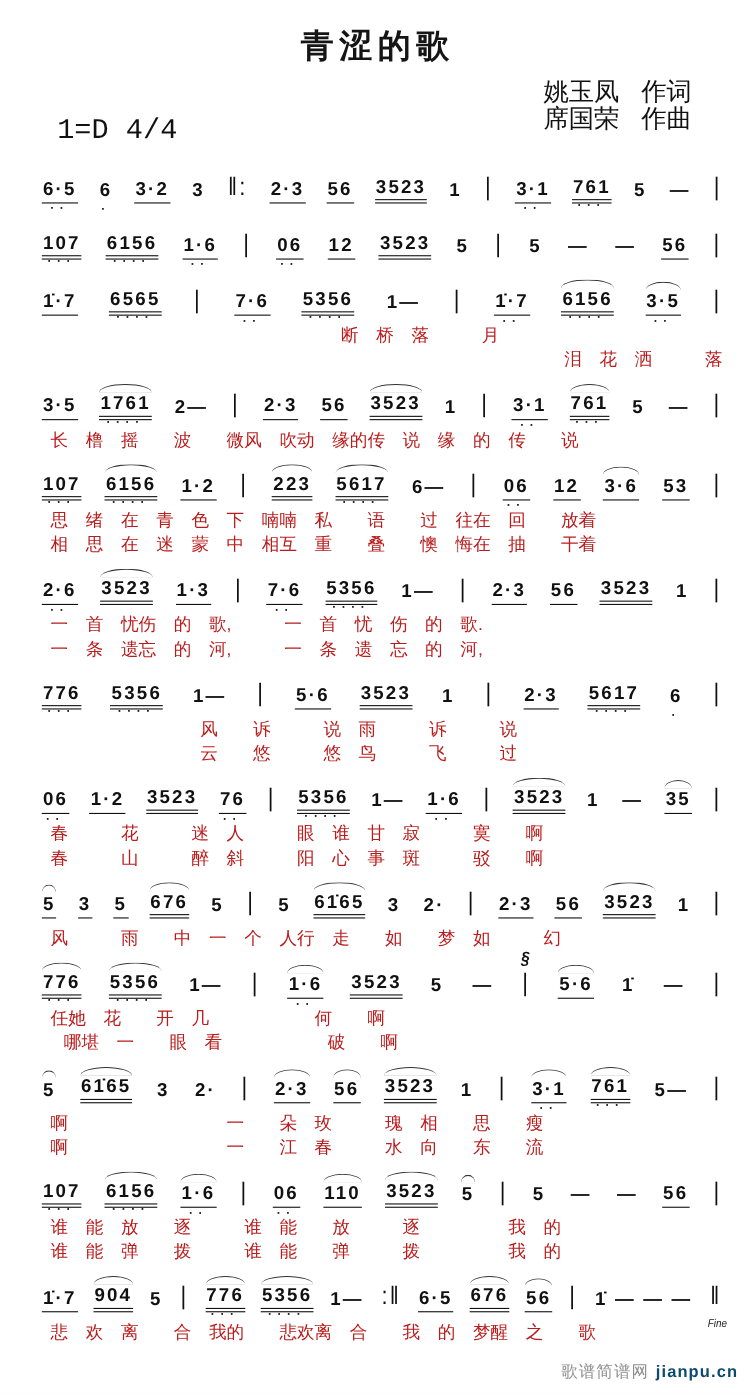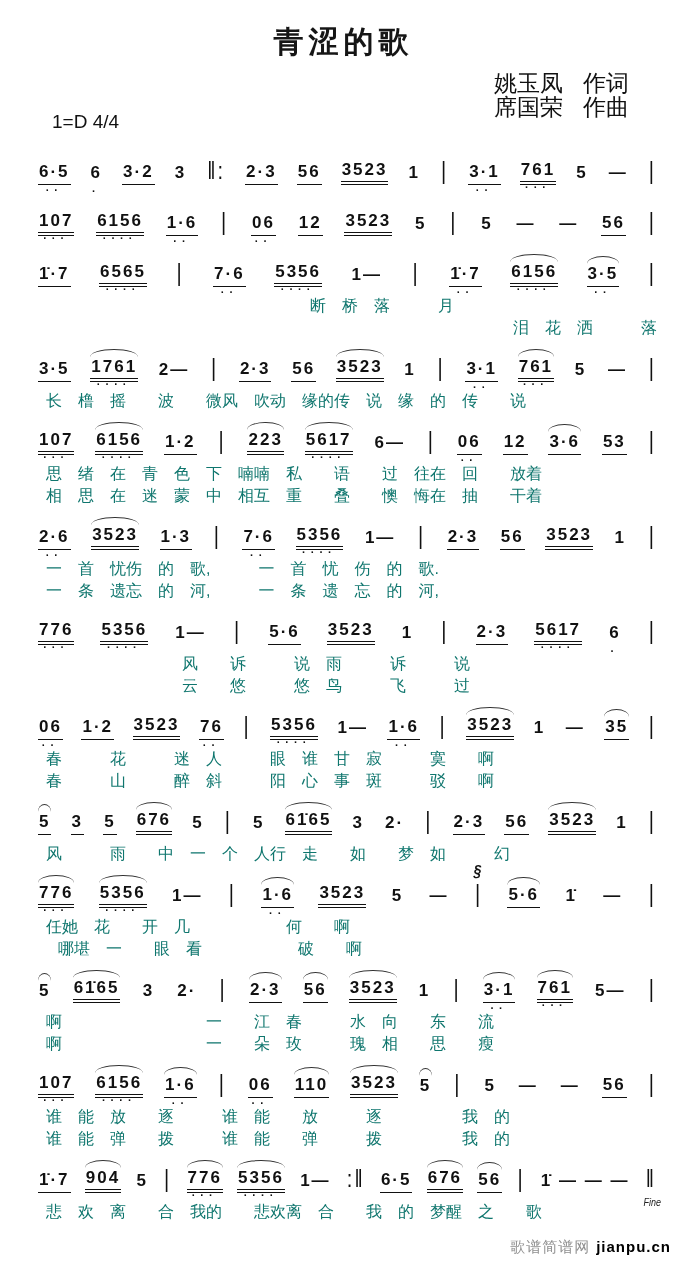--- a/index.html
+++ b/index.html
@@ -6,22 +6,22 @@
   body{
     width:687px;height:1267px;background:#fdfdfd;position:relative;overflow:hidden;
     font-family:"Liberation Sans","DejaVu Sans",sans-serif;color:#111;
   }
   .page{width:687px;height:1267px;position:relative;background:#fff;}
   .title{
     text-align:center;padding-top:22px;font-size:30px;font-weight:700;
     letter-spacing:5px;color:#151515;
   }
   .meta{position:relative;height:64px;margin:8px 44px 0 44px;}
-  .key{position:absolute;left:8px;bottom:2px;font-size:19px;font-weight:400;
-       font-family:Liberation Sans, sans-serif;}
+  .key{position:absolute;left:8px;bottom:2px;font-size:26px;font-weight:400;
+       font-family:Liberation Mono, monospace;}
   .credits{position:absolute;right:14px;top:0;text-align:right;font-size:23px;line-height:24px;}
   .credit-row .role{margin-left:20px;}
   .score{margin:14px 30px 0 38px;}
   .system{margin-bottom:7px;}
   .notes-row{
     display:flex;justify-content:space-between;align-items:flex-end;
     font-size:17px;font-weight:700;padding:11px 0 8px 0;
   }
   .grp{position:relative;display:inline-block;white-space:nowrap;
        letter-spacing:2px;padding:0 1px 2px 1px;}
@@ -39,21 +39,21 @@
   }
   .bar{font-size:20px;font-weight:400;border-bottom:none;transform:scaleY(1.15);}
   .segno{
     position:absolute;top:-17px;left:50%;transform:translateX(-50%);
     font-size:14px;font-weight:700;font-style:italic;
   }
   .fine{
     position:absolute;bottom:-12px;right:-4px;font-size:9px;font-weight:400;
     letter-spacing:0;font-style:italic;color:#222;
   }
-  .lyric{white-space:pre;font-size:16px;line-height:22px;color:#0f766e;}
+  .lyric{white-space:pre;font-size:16px;line-height:22px;color:#b91c1c;}
   .watermark{position:absolute;right:16px;bottom:10px;font-size:15px;letter-spacing:1px;}
   .watermark .dom{margin-left:6px;font-weight:700;}
 </style>
 </head>
 <body>
 
 <div class="page">
 
   <div class="title">青涩的歌</div>
 
@@ -265,22 +265,22 @@
           <span class="grp u1 slur"><span class="t">2·3</span></span>
           <span class="grp u1 slur"><span class="t">56</span></span>
           <span class="grp u2 slur"><span class="t">3523</span></span>
           <span class="grp"><span class="t">1</span></span>
           <span class="grp bar"><span class="t">|</span></span>
           <span class="grp u1 slur"><span class="t">3·1</span><span class="odots">··</span></span>
           <span class="grp u2 slur"><span class="t">761</span><span class="odots">···</span></span>
           <span class="grp"><span class="t">5—</span></span>
           <span class="grp bar"><span class="t">|</span></span>
         </div>
+        <div class="lyric" style="padding-left: 0.5em;">啊　　　　　　　　　一　　朵　玫　　　瑰　相　　思　　瘦</div>
         <div class="lyric" style="padding-left: 0.5em;">啊　　　　　　　　　一　　江　春　　　水　向　　东　　流</div>
-        <div class="lyric" style="padding-left: 0.5em;">啊　　　　　　　　　一　　朵　玫　　　瑰　相　　思　　瘦</div>
       </div>
       <div class="system">
         <div class="notes-row">
           <span class="grp u2"><span class="t">107</span><span class="odots">···</span></span>
           <span class="grp u2 slur"><span class="t">6156</span><span class="odots">····</span></span>
           <span class="grp u1 slur"><span class="t">1·6</span><span class="odots">··</span></span>
           <span class="grp bar"><span class="t">|</span></span>
           <span class="grp u1"><span class="t">06</span><span class="odots">··</span></span>
           <span class="grp u1 slur"><span class="t">110</span></span>
           <span class="grp u2 slur"><span class="t">3523</span></span>
@@ -310,16 +310,16 @@
           <span class="grp u1 slur"><span class="t">56</span></span>
           <span class="grp bar"><span class="t">|</span></span>
           <span class="grp"><span class="t">1̇ — — —</span></span>
           <span class="grp bar"><span class="t">‖</span><span class="fine">Fine</span></span>
         </div>
         <div class="lyric" style="padding-left: 0.5em;">悲　欢　离　　合　我的　　悲欢离　合　　我　的　梦醒　之　　歌</div>
       </div>
     </div>
 
   <div class="watermark">
-    <span style="color: rgb(143, 143, 143);">歌谱简谱网</span><span class="dom" style="color: #000000;">jianpu.cn</span>
+    <span style="color: rgb(143, 143, 143);">歌谱简谱网</span><span class="dom" style="color: #0c4a6e;">jianpu.cn</span>
   </div>
 
 </div>
 
 </body></html>

